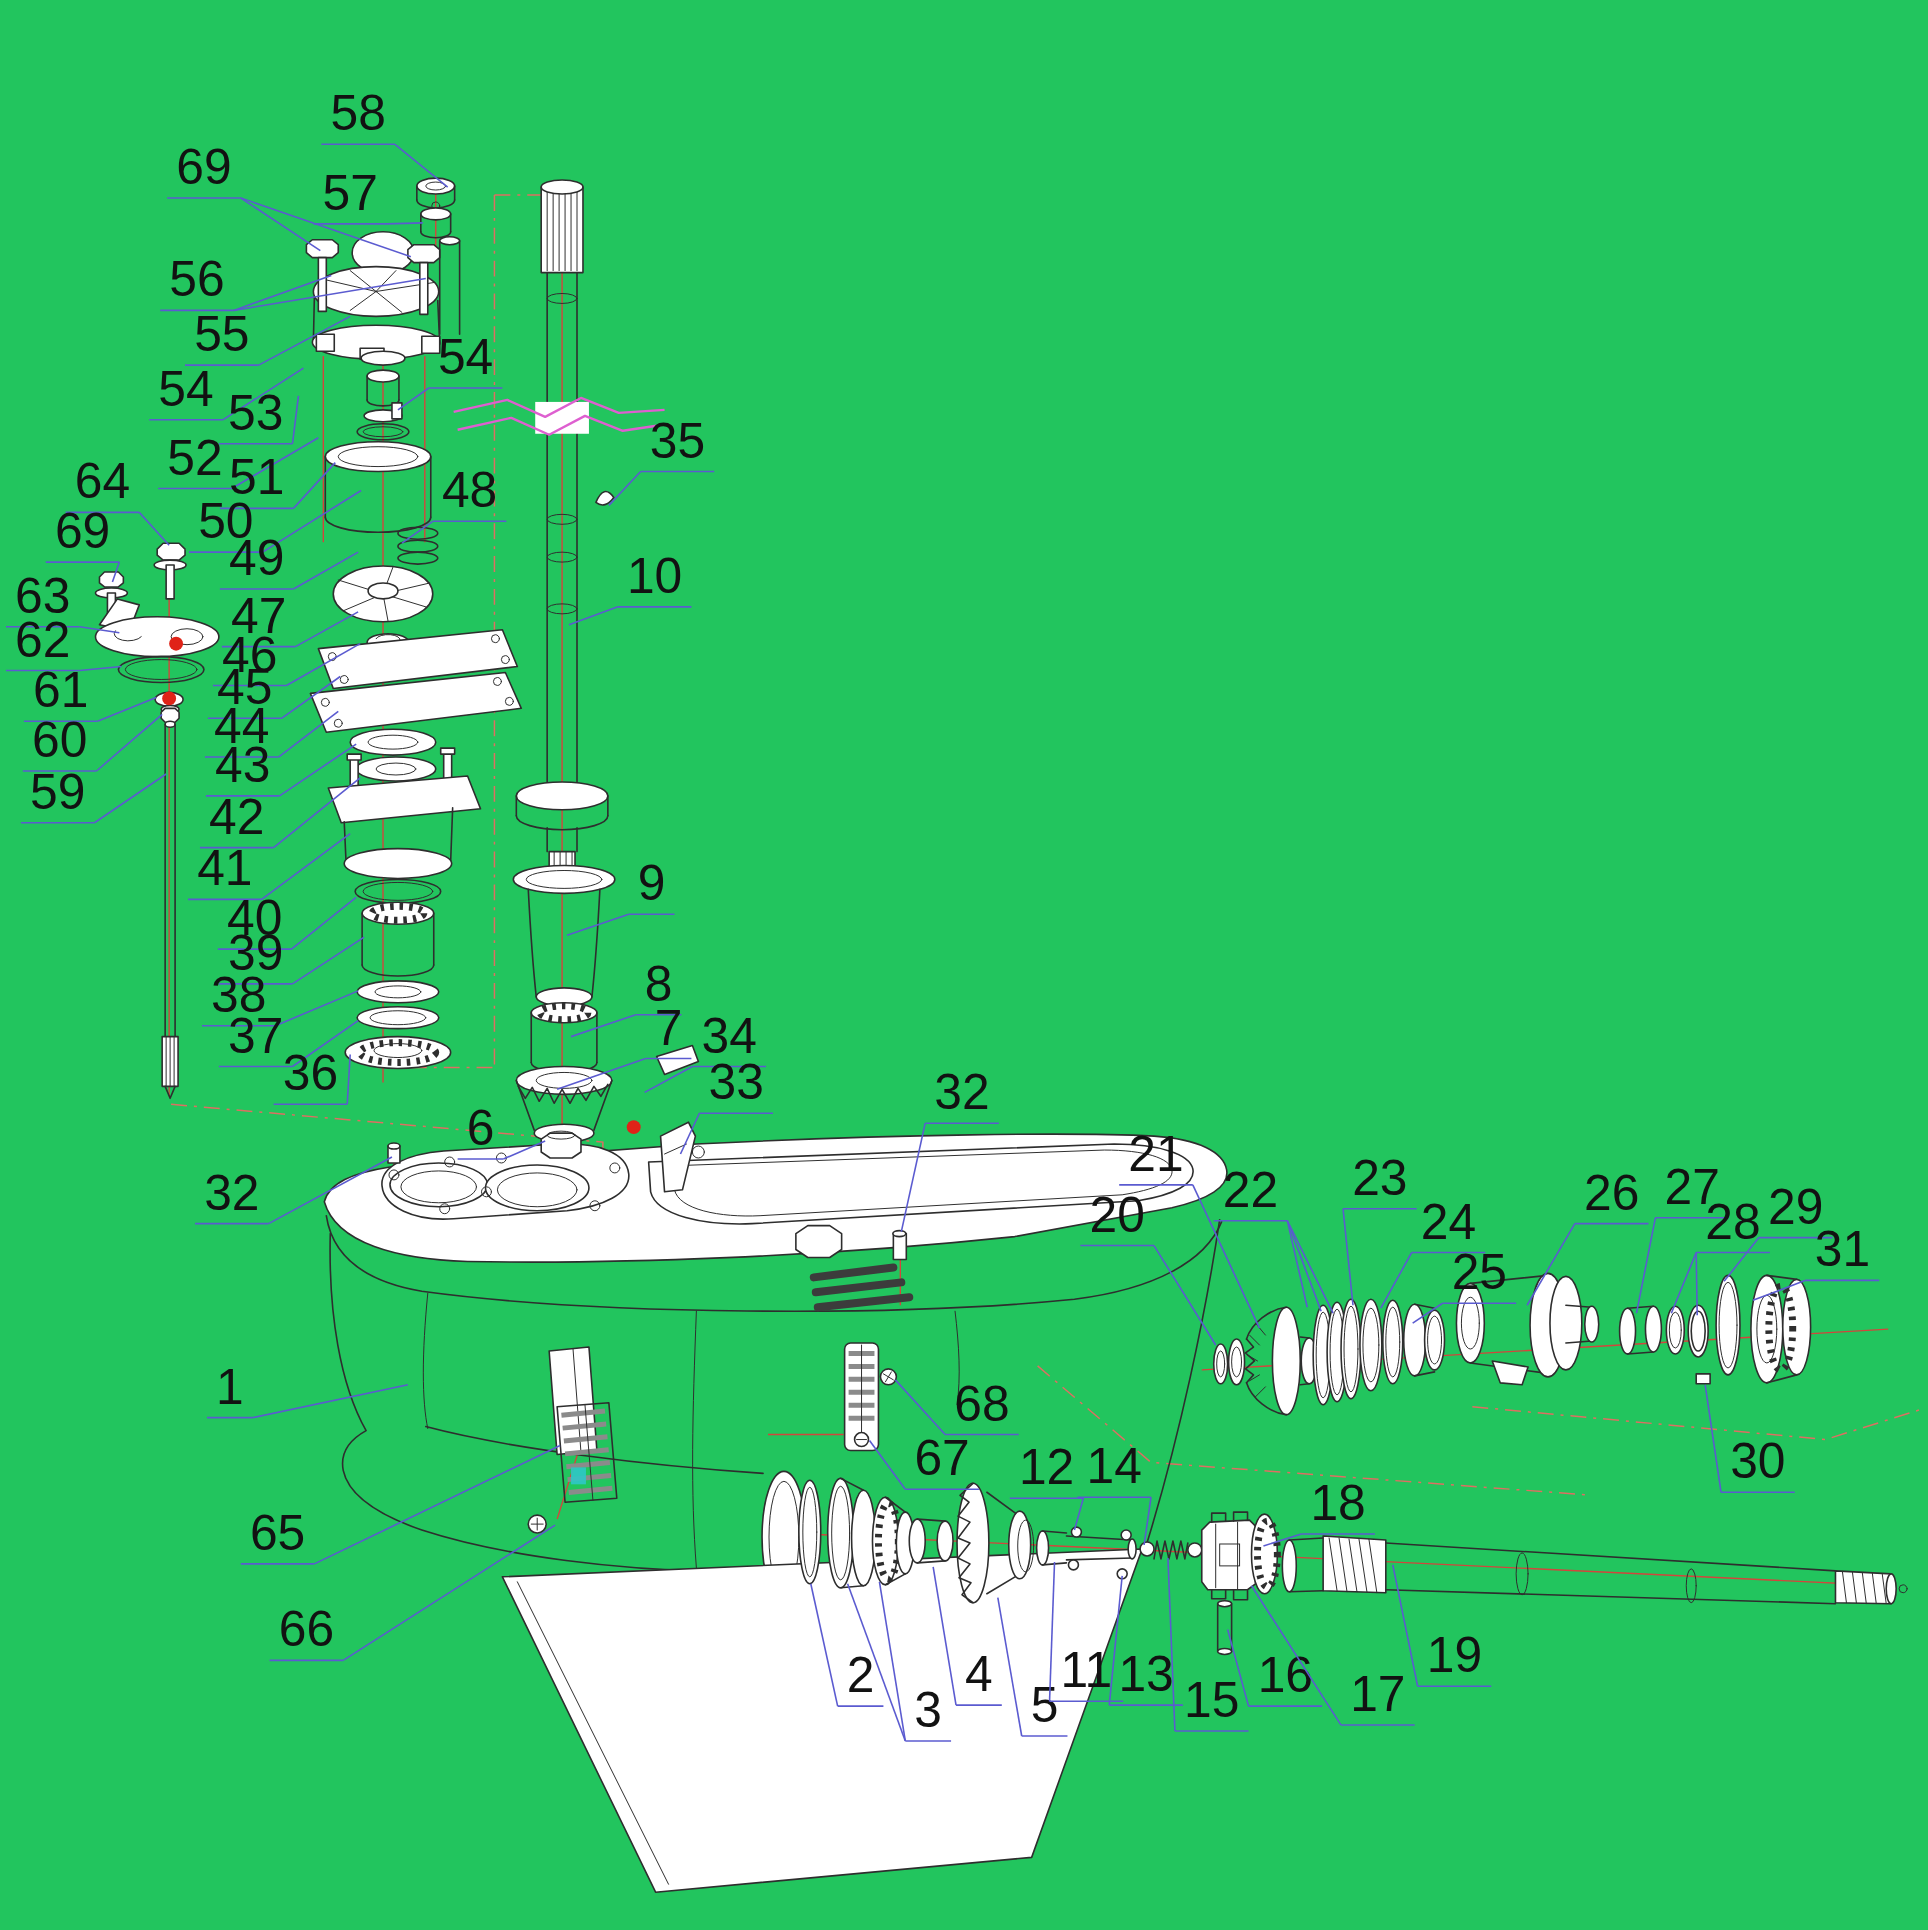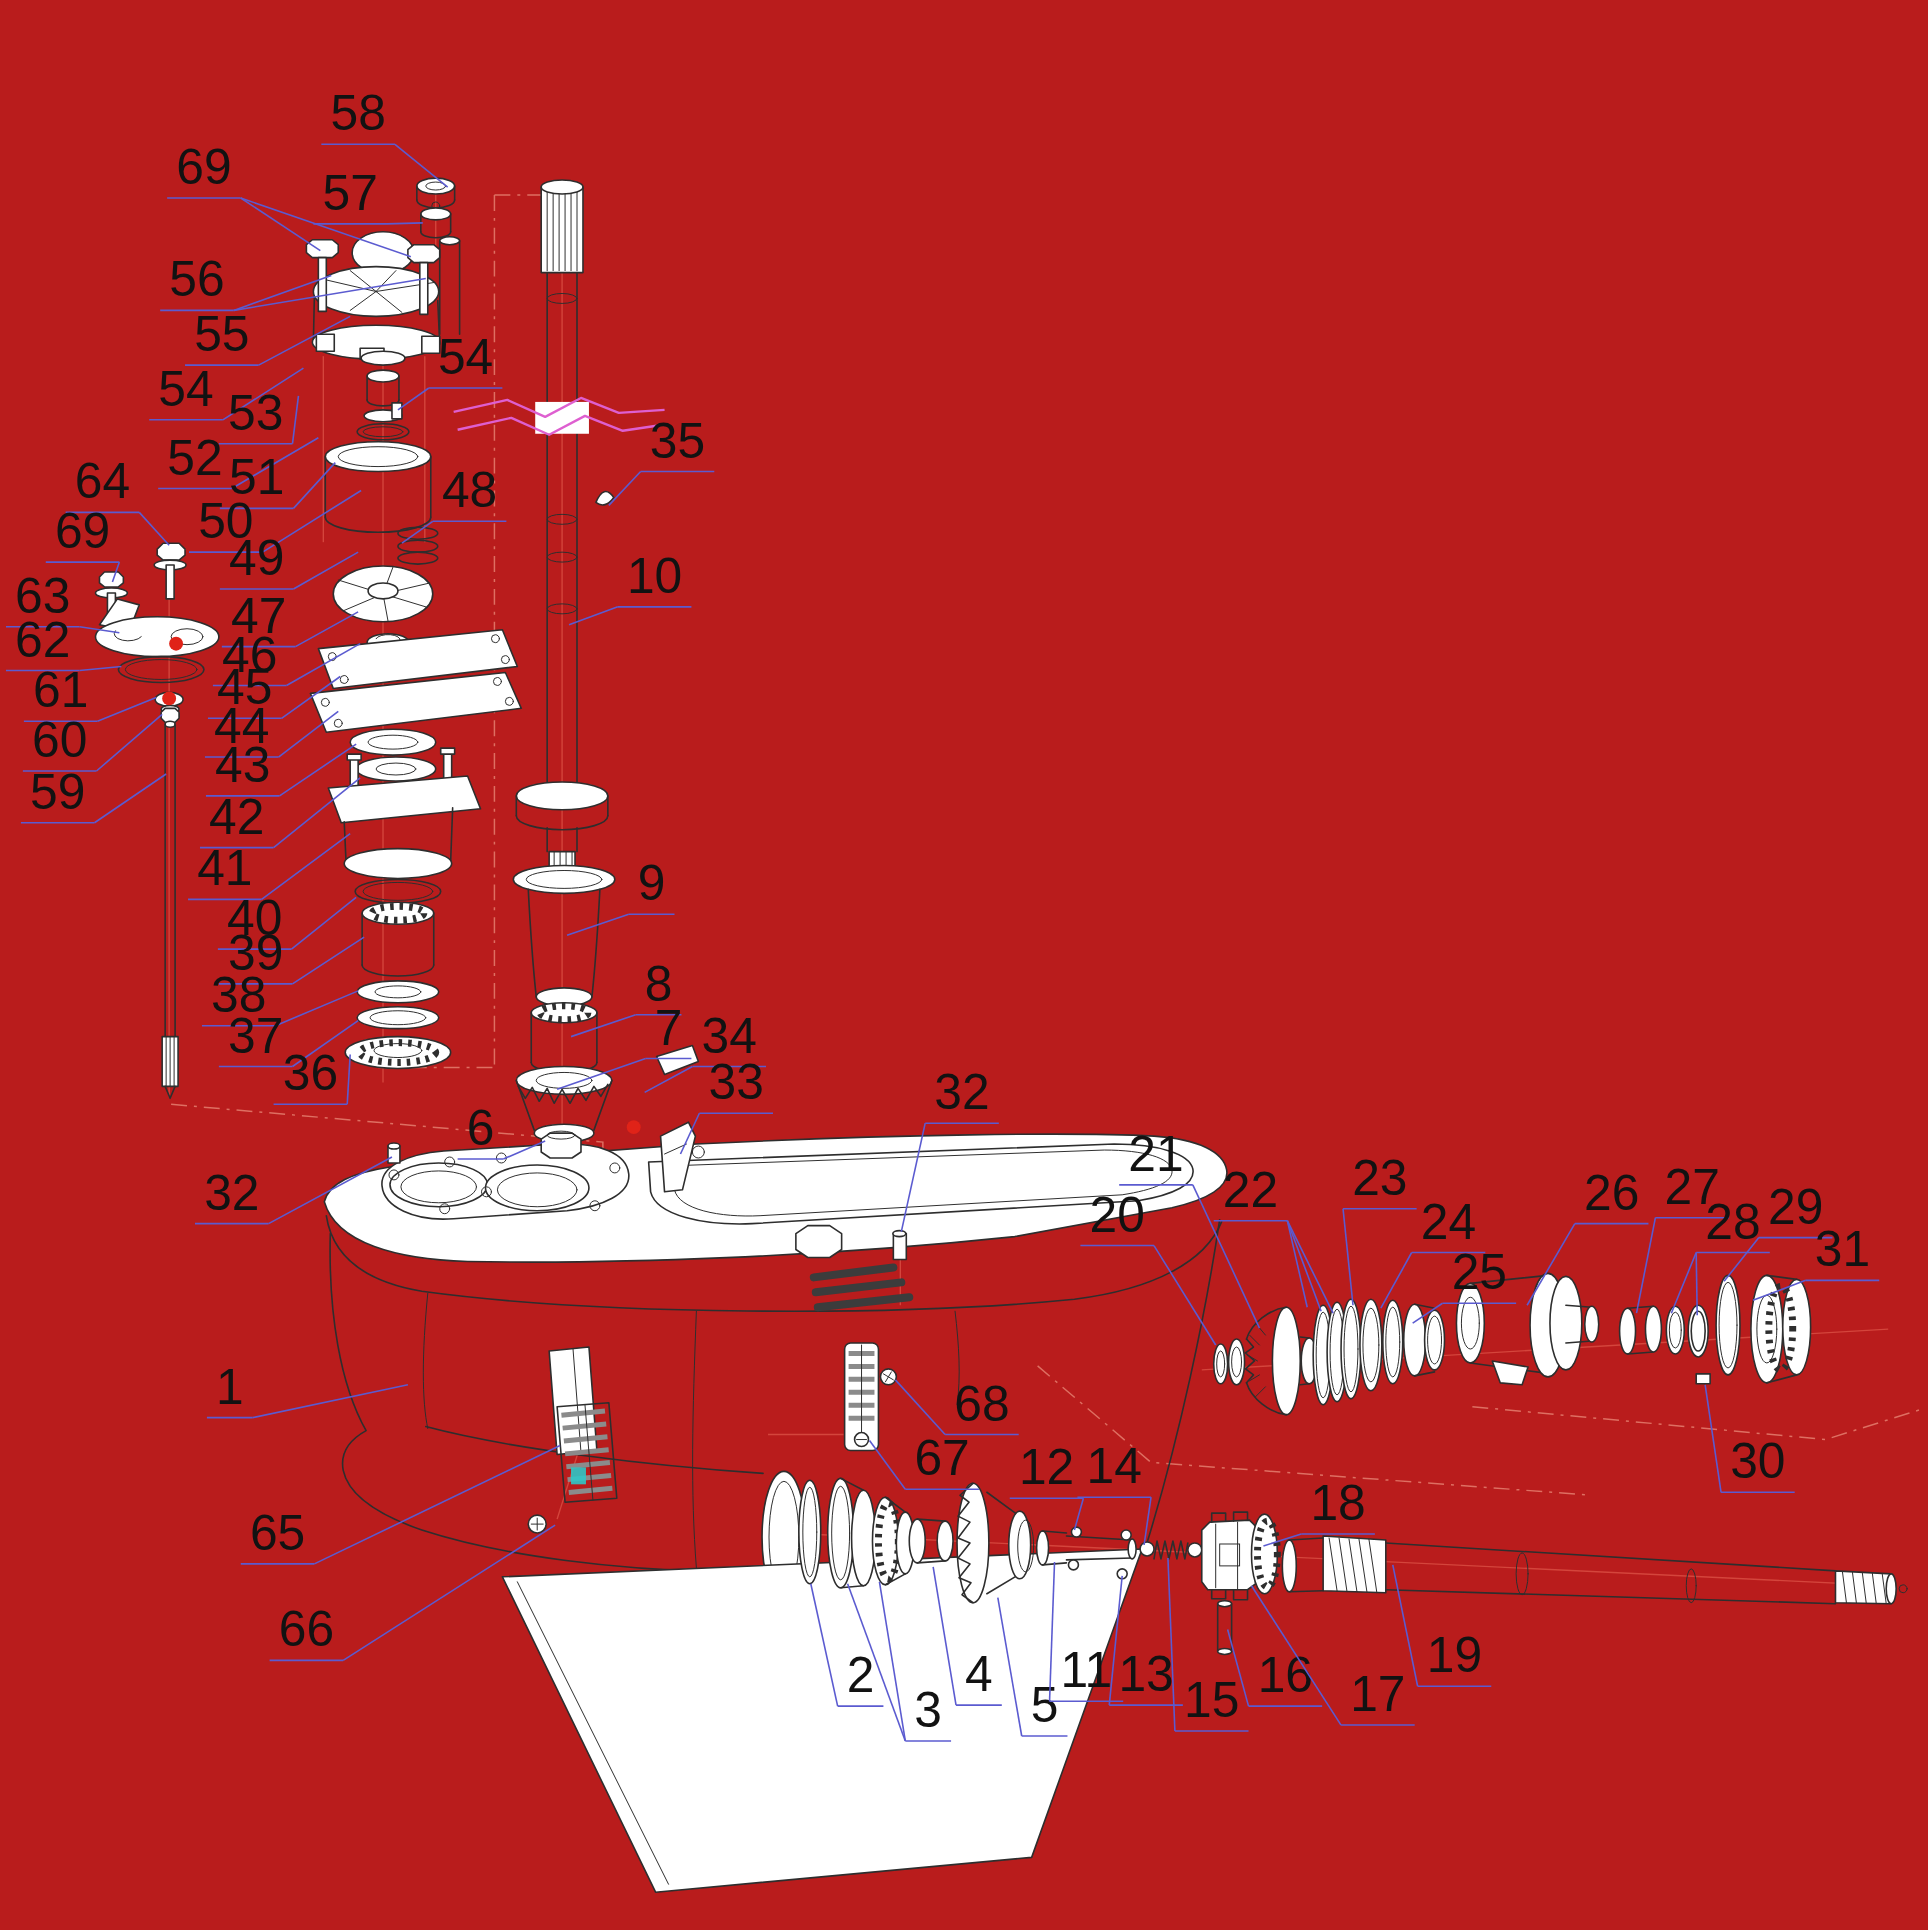--- a/index.html
+++ b/index.html
@@ -1,21 +1,21 @@
 <!DOCTYPE html>
 <html style="--line: #2e2e2e; --leader: #5b5bd0; --center: #d4453c; --routing: #de6f62; --breakc: #de5fd0; --dot: #e02318; --highlight: #2fc7c7; --label: #121212;"><head>
 <meta charset="utf-8">
 <title>Lower Unit Exploded Parts Diagram</title>
 <style>
   :root{
     --line:#2e2e2e; --leader:#5b5bd0; --center:#d4453c; --routing:#de6f62;
     --breakc:#de5fd0; --dot:#e02318; --highlight:#2fc7c7; --label:#121212;
   }
   html,body{margin:0;padding:0;background:#ffffff;}
-  .page{width:1928px;height:1930px;position:relative;background:#b91c1c;overflow:hidden;text-align:center;}
+  .page{width:1928px;height:1930px;position:relative;background:#22c55e;overflow:hidden;text-align:center;}
   svg{display:block;}
   .ln{fill:none;stroke:var(--line);stroke-width:1.6;stroke-linecap:round;stroke-linejoin:round;}
   .lt{fill:none;stroke:var(--line);stroke-width:1;stroke-linecap:round;}
   .f{fill:#ffffff;}
   .rib{fill:none;stroke:var(--line);stroke-width:7;stroke-dasharray:3.5 6;}
   .rung{fill:none;stroke:#8b8b8b;stroke-dasharray:5 8;}
   .slot{fill:none;stroke:#3c3c3c;stroke-width:8;stroke-linecap:round;}
   .lbl{font-family:"Liberation Sans","DejaVu Sans",sans-serif;font-size:50px;fill:var(--label);text-anchor:middle;}
   .leader{fill:none;stroke:var(--leader);stroke-width:1.6;}
   .cline{fill:none;stroke:var(--center);stroke-width:1.4;}

